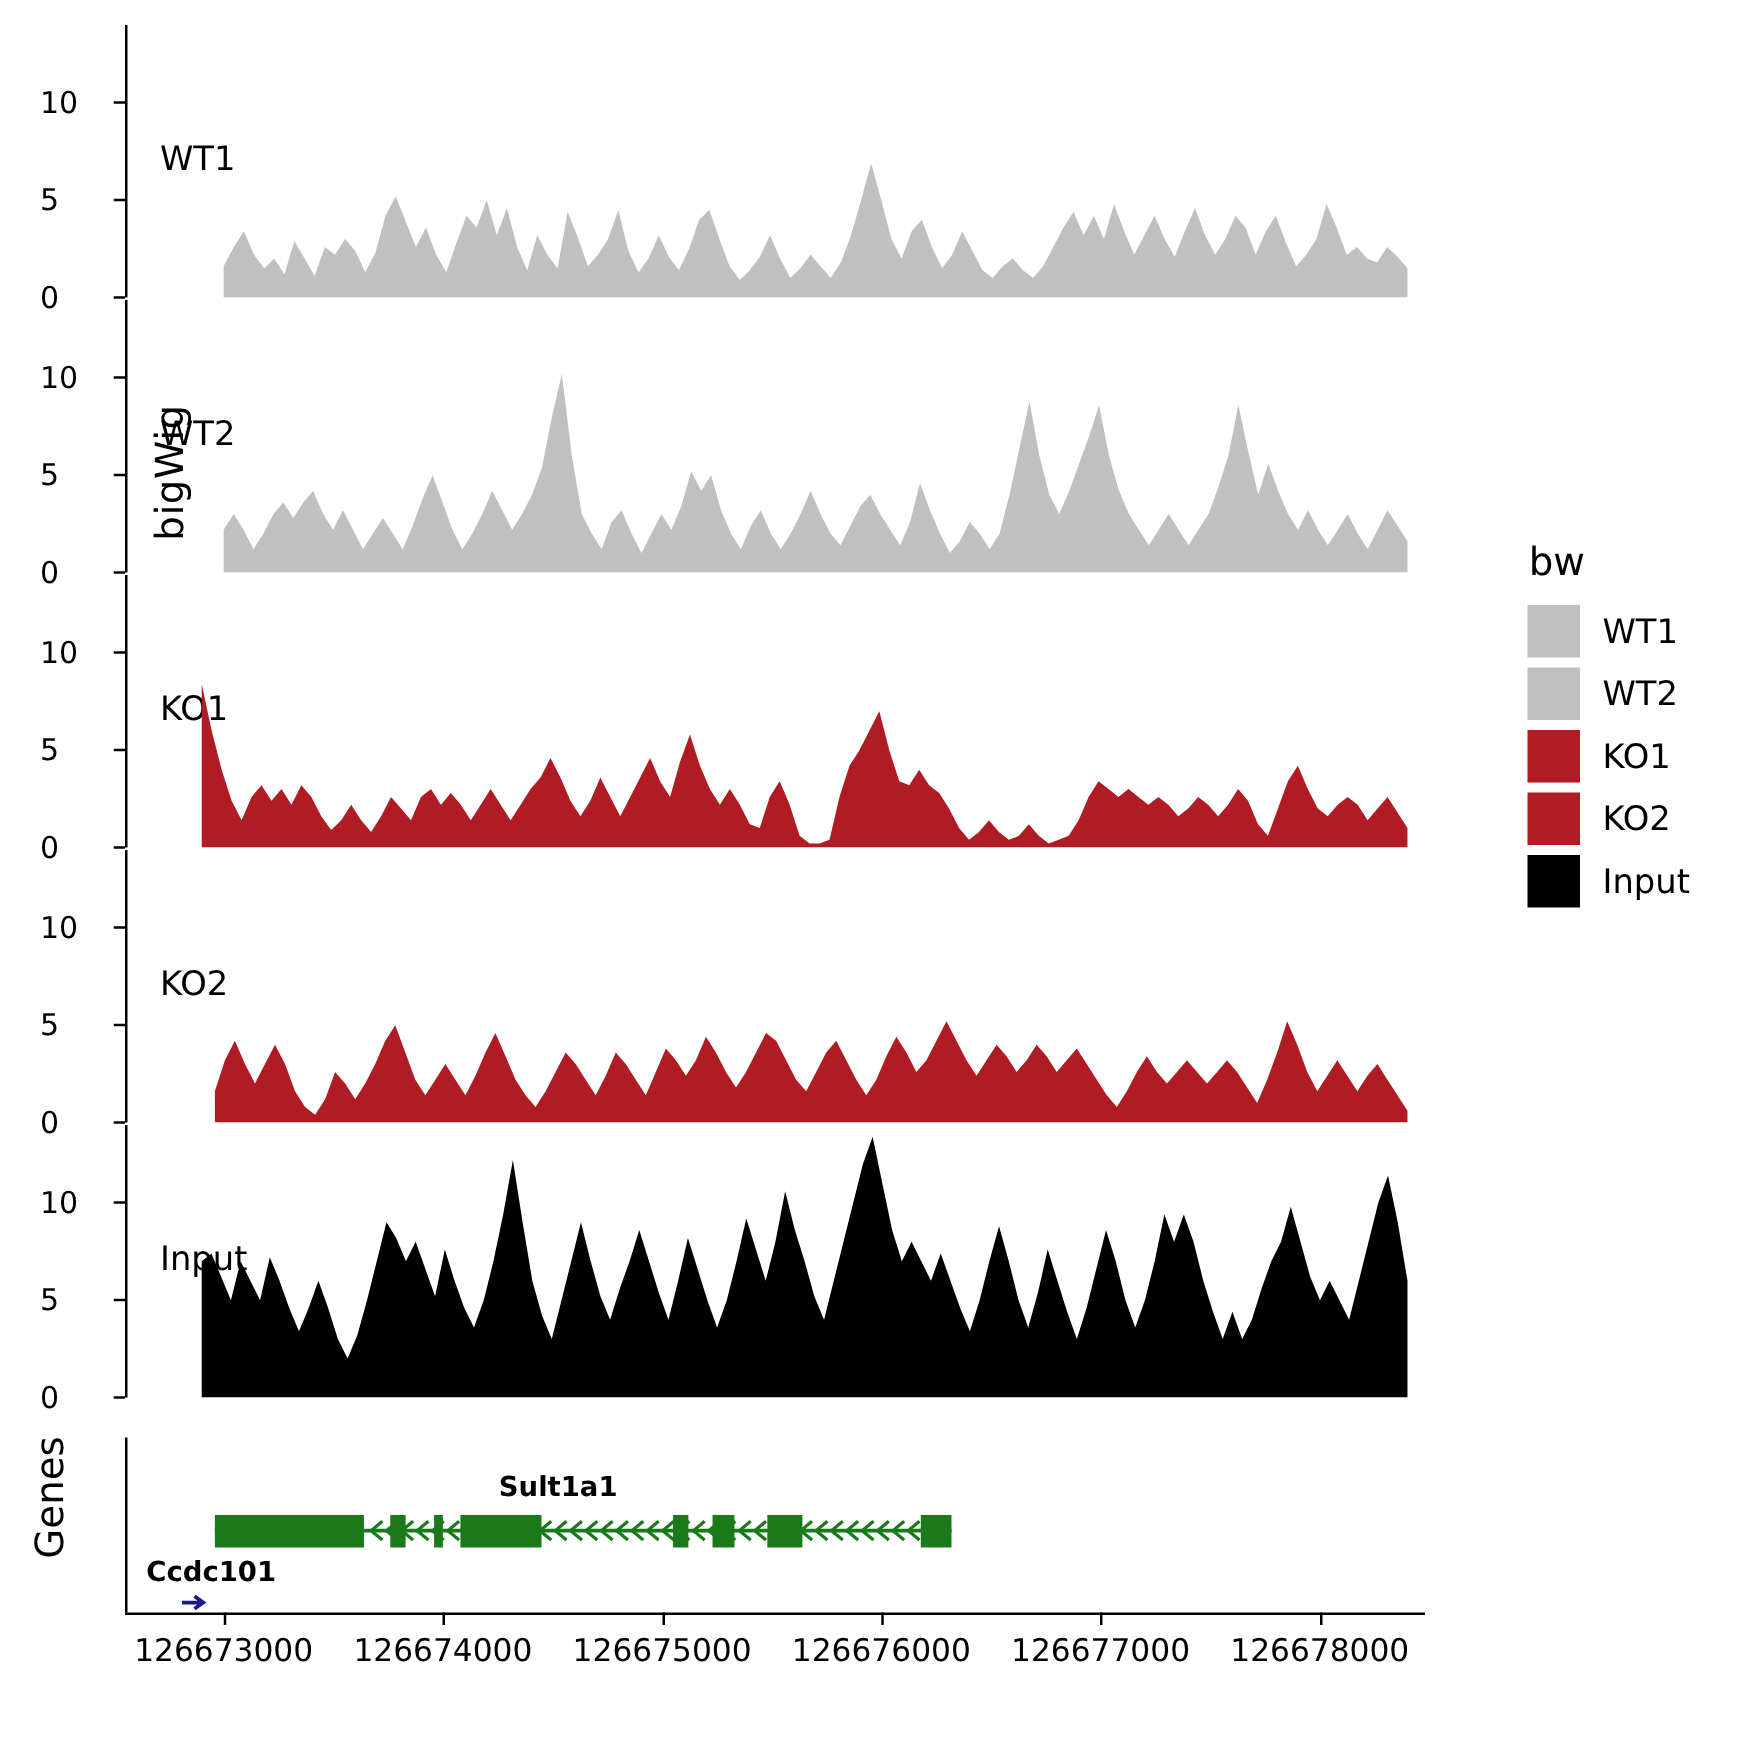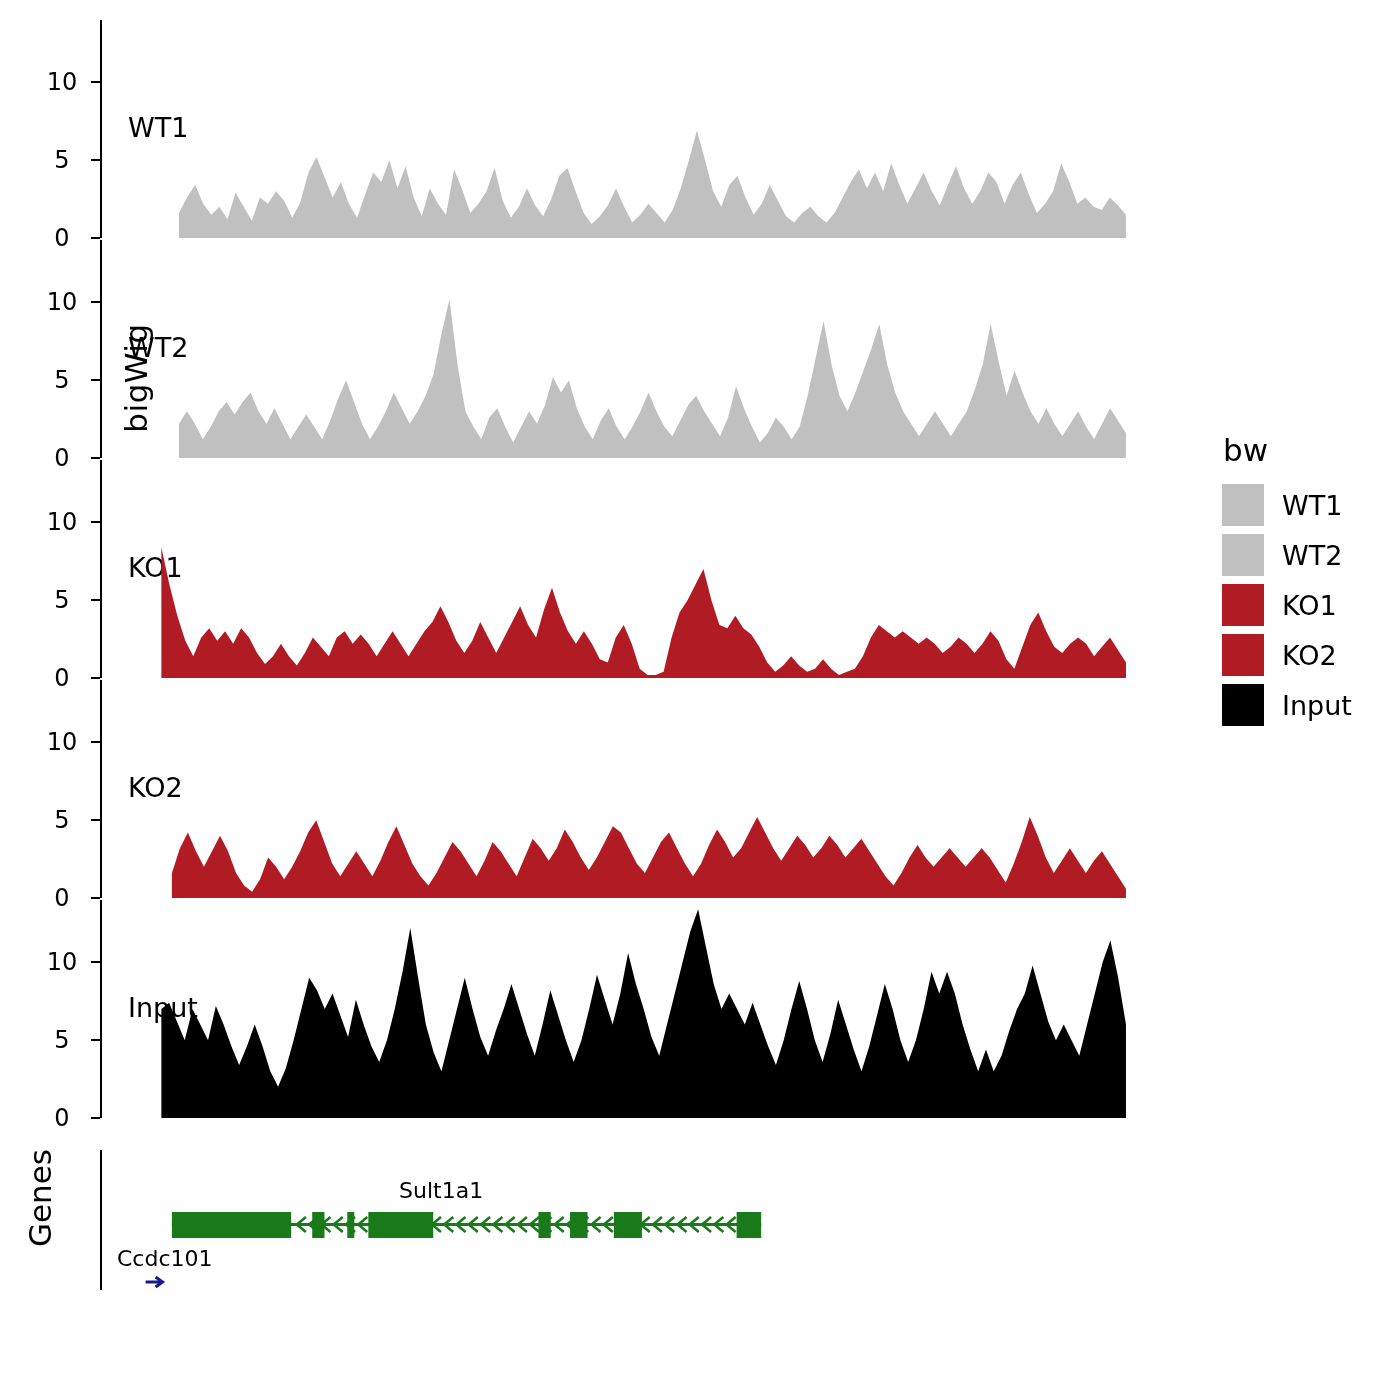--- a/index.html
+++ b/index.html
@@ -53,21 +53,21 @@
     width: 2px;
     height: 100%;
     background: #000;
   }
   .ticklabel {
     position: absolute;
     right: 100%;
     margin-right: 8px;
     font-size: 24px;
     white-space: nowrap;
-    text-align: center;
+    text-align: left;
     transform: translateY(-50%);
     width: 60px;
   }
   .tickmark {
     position: absolute;
     left: -9px;
     width: 9px;
     height: 2px;
     background: #000;
     transform: translateY(-1px);
@@ -109,20 +109,21 @@
     font-size: 27px;
     margin-left: 18px;
   }
   
   #genes-panel {
     position: absolute;
     left: 100px;
     top: 1150px;
     width: 1040px;
     height: 140px;
+    font-weight: bold;
   }
   #genes-panel .axisline {
     position: absolute;
     left: 0; top: 0;
     width: 2px; height: 140px;
     background: #000;
   }
   .gene-label {
     position: absolute;
     font-size: 22px;
@@ -318,14 +319,29 @@
         <path d="M623.335581787521,67 L614.335581787521,74.5 L623.335581787521,82" stroke="#1a7a1a" stroke-width="2.6" fill="none"></path>
         <path d="M635.6121416526139,67 L626.6121416526139,74.5 L635.6121416526139,82" stroke="#1a7a1a" stroke-width="2.6" fill="none"></path>
         <path d="M647.8887015177066,67 L638.8887015177066,74.5 L647.8887015177066,82" stroke="#1a7a1a" stroke-width="2.6" fill="none"></path>
         <path d="M660.1652613827993,67 L651.1652613827993,74.5 L660.1652613827993,82" stroke="#1a7a1a" stroke-width="2.6" fill="none"></path>
         <path d="M45.598650927487355,132 L61.598650927487355,132 M55.598650927487355,127 L62.598650927487355,132 L55.598650927487355,137" stroke="#1a1a8c" stroke-width="3" fill="none"></path>
       </svg>
     <div class="gene-label" id="gene-label-0" style="left: 299.005px; top: 28px;">Sult1a1</div>
     <div class="gene-label" id="gene-label-1" style="left: 17px; top: 96px;">Ccdc101</div>
   </div>
 
+  <div id="xaxis">
+    <div class="xline"></div>
+  <div class="xtick" style="left: 78.9207px;"></div>
+      <div class="xticklabel" style="left: 78.9207px;">126673000</div>
+      <div class="xtick" style="left: 254.3px;"></div>
+      <div class="xticklabel" style="left: 254.3px;">126674000</div>
+      <div class="xtick" style="left: 429.68px;"></div>
+      <div class="xticklabel" style="left: 429.68px;">126675000</div>
+      <div class="xtick" style="left: 605.059px;"></div>
+      <div class="xticklabel" style="left: 605.059px;">126676000</div>
+      <div class="xtick" style="left: 780.438px;"></div>
+      <div class="xticklabel" style="left: 780.438px;">126677000</div>
+      <div class="xtick" style="left: 955.818px;"></div>
+      <div class="xticklabel" style="left: 955.818px;">126678000</div>
+    </div>
 
 </div>
 
 </body></html>

